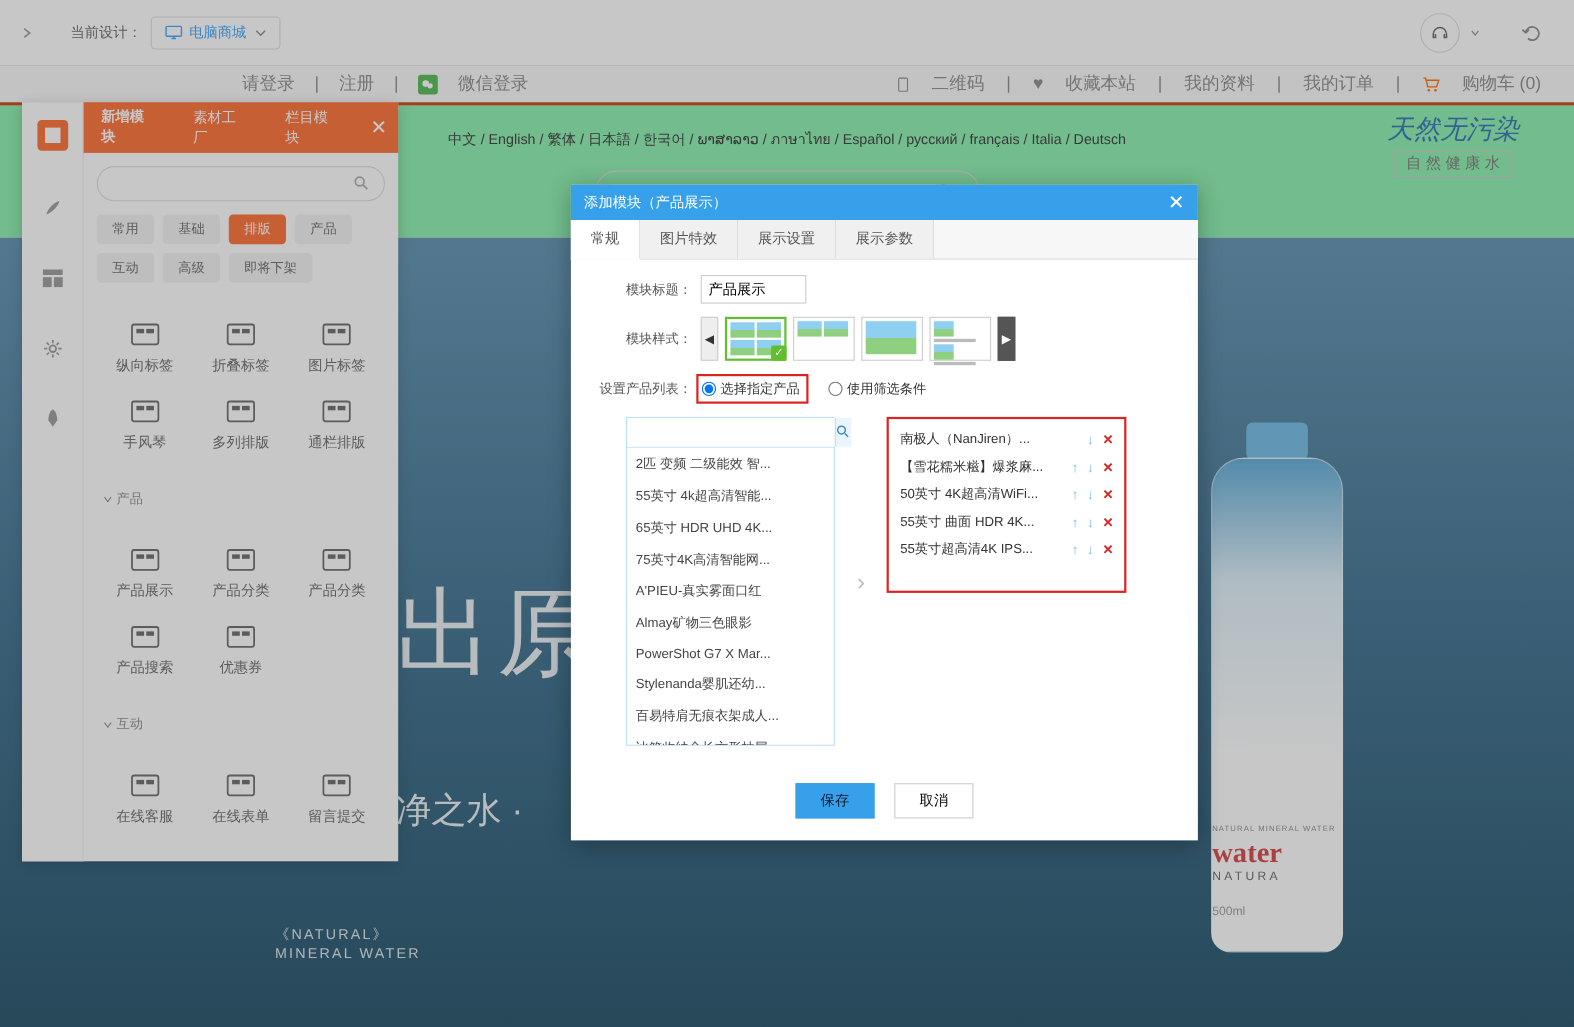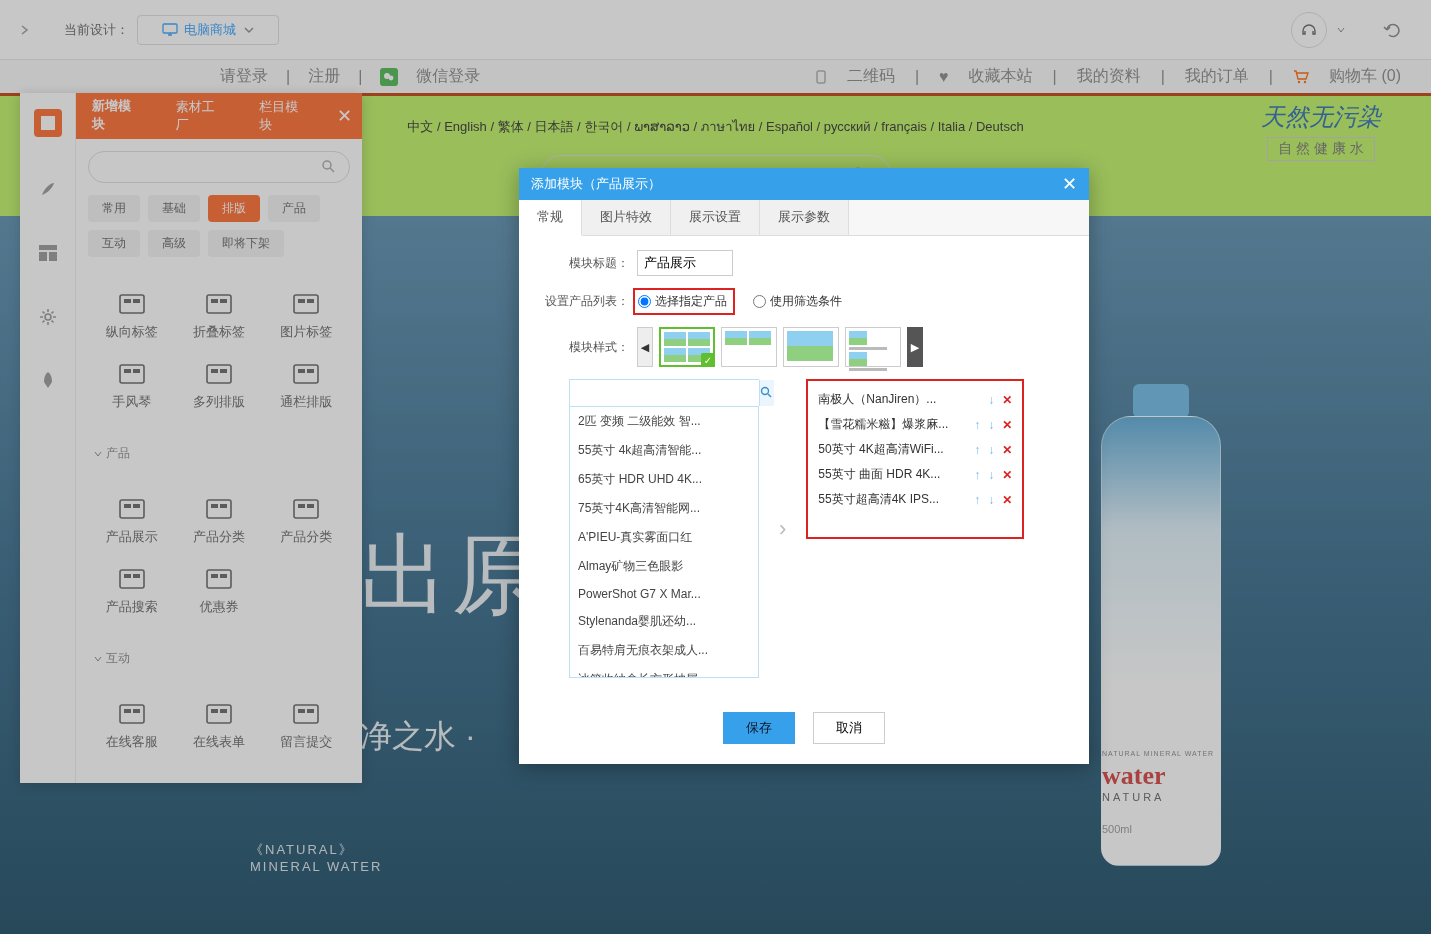--- a/index.html
+++ b/index.html
@@ -2,35 +2,35 @@
 <html><head>
 <meta charset="utf-8">
 <style>
 * { box-sizing: border-box; margin: 0; padding: 0; }
 body { font-family: "Microsoft YaHei", Arial, sans-serif; font-size: 13px; color: #333; background: #f5f5f5; overflow: hidden; width: 1431px; height: 934px; position: relative; }
 
 
 .top-toolbar { height: 60px; background: #fff; border-bottom: 1px solid #e5e5e5; display: flex; align-items: center; padding: 0 20px; position: relative; }
 .top-toolbar .dropdown-arrow { width: 14px; display: inline-block; }
 .current-design { margin-left: 30px; color: #666; }
-.design-select { display: inline-flex; align-items: center; border: 1px solid #ddd; border-radius: 4px; padding: 5px 24px; margin-left: 8px; color: #38a3ff; cursor: pointer; }
+.design-select { display: inline-flex; align-items: center; border: 1px solid #ddd; border-radius: 4px; padding: 5px 12px; margin-left: 8px; color: #38a3ff; cursor: pointer; }
 .design-select .monitor-icon { margin-right: 6px; }
 .top-right { position: absolute; right: 20px; display: flex; gap: 30px; align-items: center; }
 .top-right .icon-btn { width: 36px; height: 36px; border: 1px solid #ddd; border-radius: 18px; display: flex; align-items: center; justify-content: center; cursor: pointer; }
 
 
 .util-bar { height: 36px; background: #fafafa; border-bottom: 3px solid #c2410c; display: flex; align-items: center; padding-left: 220px; padding-right: 30px; font-size: 16px; color: #888; }
 .util-bar .util-left { display: flex; gap: 18px; align-items: center; }
 .util-bar .util-right { margin-left: auto; display: flex; gap: 20px; align-items: center; }
 .util-bar a { color: #888; text-decoration: none; cursor: pointer; }
 .wechat-icon { width: 18px; height: 18px; background: #4fb84f; border-radius: 3px; display: inline-flex; align-items: center; justify-content: center; color: #fff; font-size: 11px; }
 .cart-icon { color: #ff6600; }
 
 
-.header-band { height: 120px; background: #bef264; position: relative; padding-top: 12px; }
+.header-band { height: 120px; background: #86efac; position: relative; padding-top: 12px; }
 .lang-row { text-align: center; font-size: 13px; color: #333; padding: 8px 0; }
 .lang-row span { cursor: pointer; }
 .search-wrap { display: flex; justify-content: center; margin-top: 10px; }
 .search-box { width: 350px; height: 40px; border: 1px solid #ddd; border-radius: 20px; display: flex; align-items: center; padding: 0 15px; }
 .search-box input { border: none; outline: none; flex: 1; font-size: 13px; }
 .search-btn { width: 24px; color: #aaa; cursor: pointer; }
 .brand-right { position: absolute; right: 50px; top: 5px; text-align: center; }
 .brand-row1 { font-size: 24px; color: #2b6fb5; font-style: italic; font-weight: 300; }
 .brand-row2 { font-size: 14px; color: #777; border: 1px solid #ccc; padding: 2px 10px; margin-top: 4px; display: inline-block; }
 
@@ -472,61 +472,61 @@
     <span class="mtab">图片特效</span>
     <span class="mtab">展示设置</span>
     <span class="mtab">展示参数</span>
   </div>
   <div class="modal-body">
     <div class="form-row">
       <span class="form-label">模块标题：</span>
       <input class="text-input" value="产品展示" style="">
     </div>
     <div class="form-row">
+      <span class="form-label">模块样式：</span>
+      <div class="style-strip">
+        <span class="arrow-btn">◀</span>
+        <div class="style-card sel">
+            <div class="thumb"></div>
+            <div class="thumb"></div>
+            <div class="thumb"></div>
+            <div class="thumb"></div>
+            <span class="check-badge">✓</span>
+          </div>
+        <div class="style-card">
+            <div class="thumb"></div>
+            <div class="thumb"></div>
+          </div>
+        <div class="style-card">
+            <div class="thumb" style="width:46px;height:30px"></div>
+          </div>
+        <div class="style-card">
+            <div class="thumb" style="width:18px"></div>
+            <div class="thumb line"></div>
+            <div class="thumb" style="width:18px"></div>
+            <div class="thumb line"></div>
+          </div>
+        <span class="arrow-btn dark">▶</span>
+      </div>
+    </div>
+    <div class="form-row">
       <span class="form-label">设置产品列表：</span>
       <div class="radio-row">
         <span class="radio-box-hl">
           <label class="radio-opt">
               <input type="radio" checked="" style=""> 
               <span>选择指定产品</span>
             </label>
         </span>
         <label class="radio-opt">
             <input type="radio" style=""> 
             <span>使用筛选条件</span>
           </label>
       </div>
     </div>
-    <div class="form-row">
-      <span class="form-label">模块样式：</span>
-      <div class="style-strip">
-        <span class="arrow-btn">◀</span>
-        <div class="style-card sel">
-            <div class="thumb"></div>
-            <div class="thumb"></div>
-            <div class="thumb"></div>
-            <div class="thumb"></div>
-            <span class="check-badge">✓</span>
-          </div>
-        <div class="style-card">
-            <div class="thumb"></div>
-            <div class="thumb"></div>
-          </div>
-        <div class="style-card">
-            <div class="thumb" style="width:46px;height:30px"></div>
-          </div>
-        <div class="style-card">
-            <div class="thumb" style="width:18px"></div>
-            <div class="thumb line"></div>
-            <div class="thumb" style="width:18px"></div>
-            <div class="thumb line"></div>
-          </div>
-        <span class="arrow-btn dark">▶</span>
-      </div>
-    </div>
     <div class="dual-list" style="margin-left:30px">
       <div class="list-col">
         <div class="list-search">
           <input style="">
           <span class="sbtn">
               <svg width="14" height="14">
                 <circle cx="5" cy="5" r="3.5" fill="none" stroke="#3c8fc9" stroke-width="1.4"></circle>
                 <path d="M8 8l3 3" stroke="#3c8fc9" stroke-width="1.4"></path>
               </svg>
             </span>

